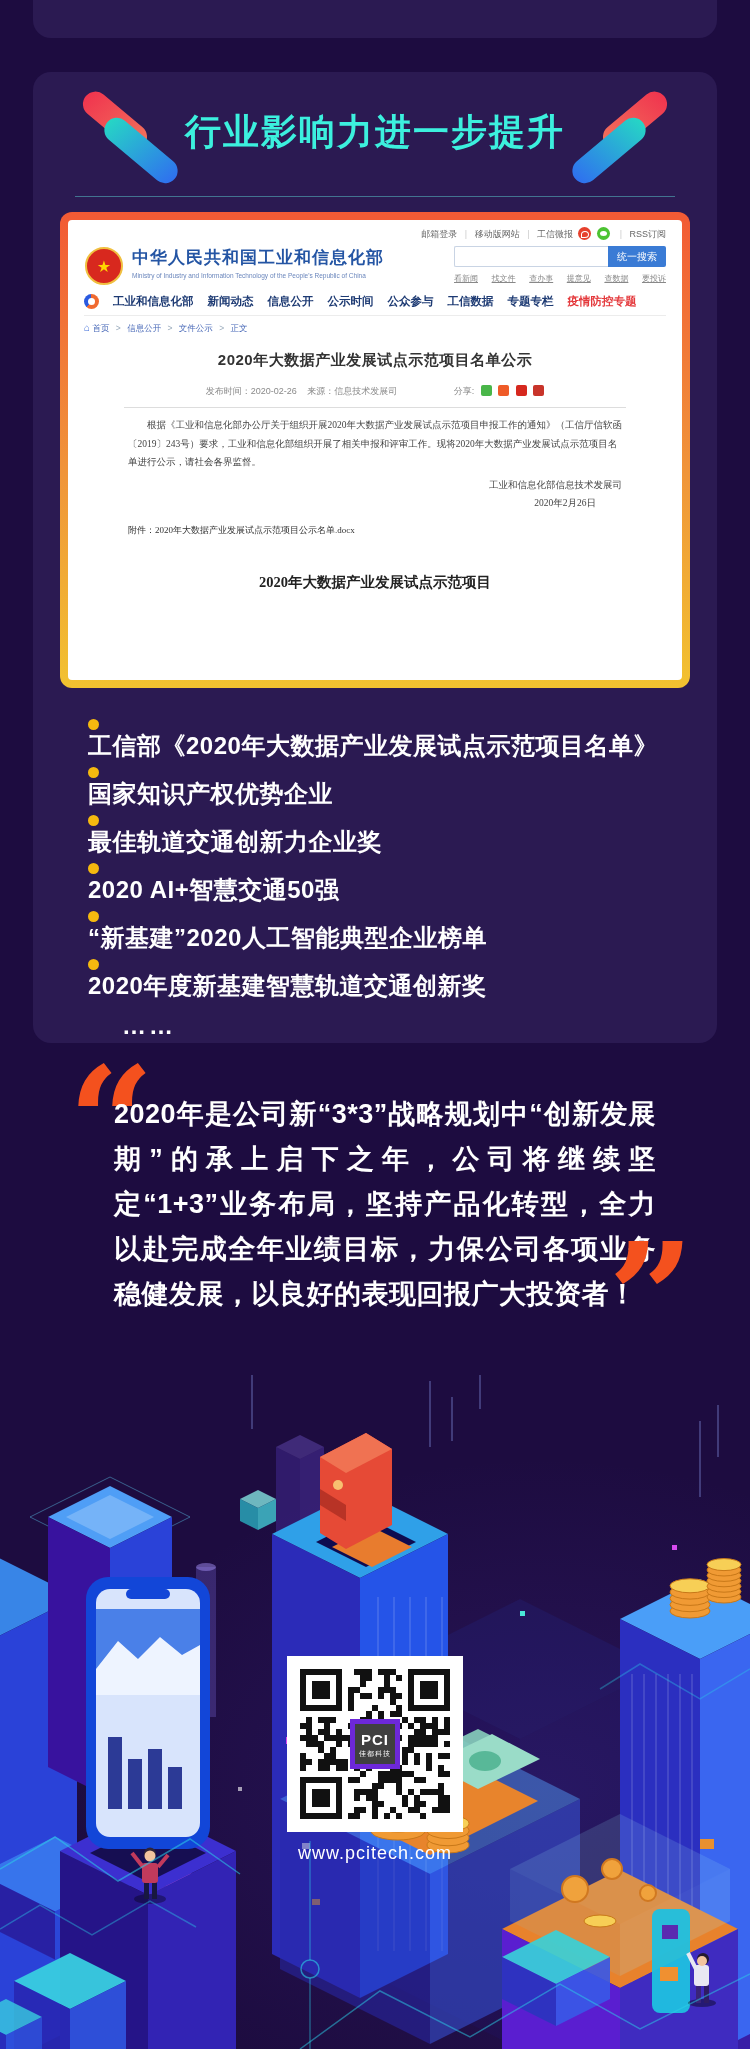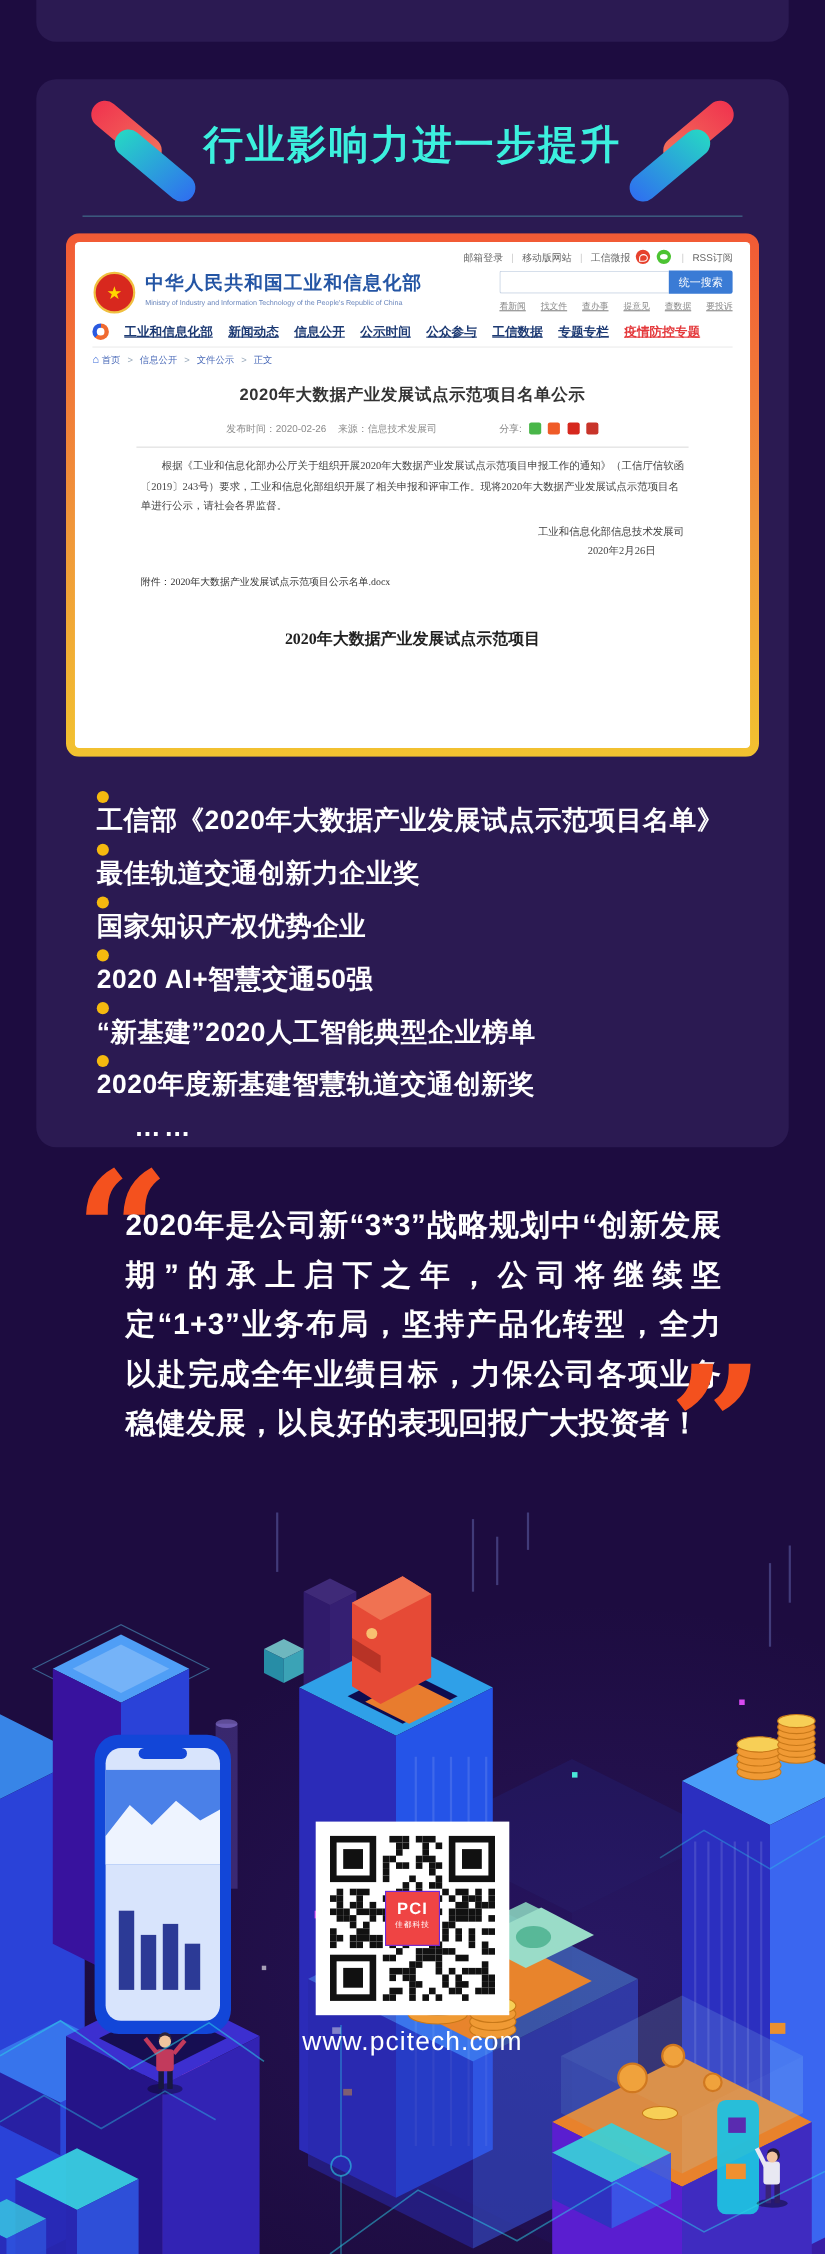--- a/index.html
+++ b/index.html
@@ -61,21 +61,21 @@
     border-radius:2px 0 0 2px; outline:none; font-size:10px; padding:0 4px; }
   .srch-btn { width:58px; height:21px; background:#3a7bd5; color:#fff; border:none;
     font-size:10px; border-radius:0 2px 2px 0; font-family:inherit; }
   .quick { display:flex; justify-content:space-between; font-size:8px; color:#888; margin-top:6px;text-decoration:underline; }
   .nav { display:flex; align-items:center; gap:14px; margin-top:8px; padding-bottom:6px;
     border-bottom:1px solid #ececec; white-space:nowrap; }
   .nav-logo { width:15px; height:15px; border-radius:50%;
     background:conic-gradient(#f06a30 0 62%, #2a5ae0 62% 100%); position:relative; }
   .nav-logo::after { content:""; position:absolute; left:4px; top:4px; width:7px; height:7px;
     border-radius:50%; background:#fff; }
-  .nav-item { font-size:11.5px; font-weight:bold; color:#1d3a73;text-decoration:underline; }
+  .nav-item { font-size:11.5px; font-weight:bold; color:#1d3a73; }
   .nav-item.hot { color:#e4393c; }
   .crumb { font-size:8.5px; color:#4a6ab8; margin-top:6px; }
   .crumb .sep { margin:0 4px; color:#9ab; }
   .home-ic { color:#3a6ad8; font-size:10px; }
   .art { text-align:center; }
   .art-title { margin-top:16px; font-size:15px; font-weight:bold; color:#333; letter-spacing:.5px; }
   .art-meta { margin-top:15px; font-size:9px; color:#8a8a8a; }
   .art-meta .share-lbl { margin-left:54px; color:#888; }
   .sq { display:inline-block; width:11px; height:11px; border-radius:2px; vertical-align:-2px; margin-left:4px; }
   .sq1{background:#49b649;} .sq2{background:#ef5b28;} .sq3{background:#d6281e;} .sq4{background:#c8342a;}
@@ -103,25 +103,25 @@
   .q-close { left:608px; top:1222px; }
   .q-text { position:absolute; left:114px; top:1092px; width:542px;
     font-size:27px; font-weight:bold; color:#fff; line-height:45px; letter-spacing:.5px;
     text-align:justify; }
 
   
   .city-wrap { position:absolute; left:0; top:1369px; width:750px; height:680px; overflow:hidden;
     background:radial-gradient(90% 70% at 72% 62%, rgba(90,60,200,.18), rgba(0,0,0,0) 70%); }
   .qr { position:absolute; left:287px; top:1656px; width:176px; height:176px; background:#fff; }
   .qr-logo { position:absolute; left:50%; top:50%; width:50px; height:50px; margin:-25px 0 0 -25px;
-    background:#ef4444; border:1px solid #6d28d9; color:#fff; text-align:center; }
+    background:#404040; border:5px solid #6d28d9; color:#fff; text-align:center; }
   .qr-logo .t1 { font-size:15px; font-weight:bold; margin-top:7px; letter-spacing:1px; }
   .qr-logo .t2 { font-size:7px; margin-top:1px; letter-spacing:1px; }
   .site-url { position:absolute; left:0; right:0; top:1843px; text-align:center;
-    font-size:24px; color:#fff; letter-spacing:1px; }
+    font-size:18px; color:#fff; letter-spacing:1px; }
 </style>
 </head>
 <body>
 
 <div class="card card-remnant"></div>
 
 <div class="card main-card">
 
   <div class="title-row">
     <div class="pills pills-left">
@@ -224,25 +224,25 @@
     </div>
   </div>
 
   <div class="ach">
     <div class="ach-row">
       <span class="dot"></span>
       <span class="ach-txt">工信部《2020年大数据产业发展试点示范项目名单》</span>
     </div>
     <div class="ach-row">
       <span class="dot"></span>
-      <span class="ach-txt">最佳轨道交通创新力企业奖</span>
+      <span class="ach-txt">国家知识产权优势企业</span>
     </div>
     <div class="ach-row">
       <span class="dot"></span>
-      <span class="ach-txt">国家知识产权优势企业</span>
+      <span class="ach-txt">最佳轨道交通创新力企业奖</span>
     </div>
     <div class="ach-row">
       <span class="dot"></span>
       <span class="ach-txt">2020 AI+智慧交通50强</span>
     </div>
     <div class="ach-row">
       <span class="dot"></span>
       <span class="ach-txt">“新基建”2020人工智能典型企业榜单</span>
     </div>
     <div class="ach-row">

